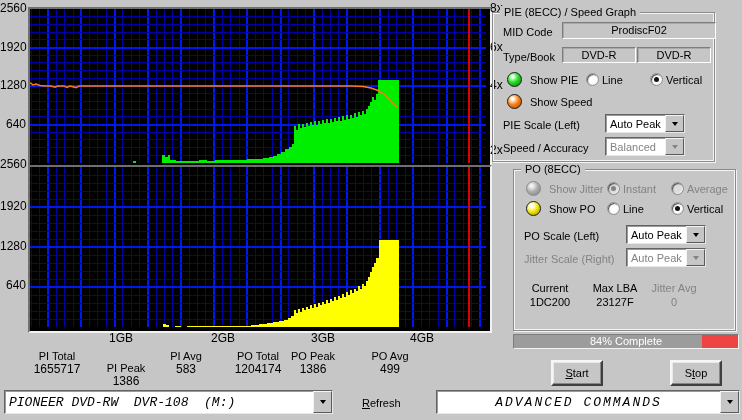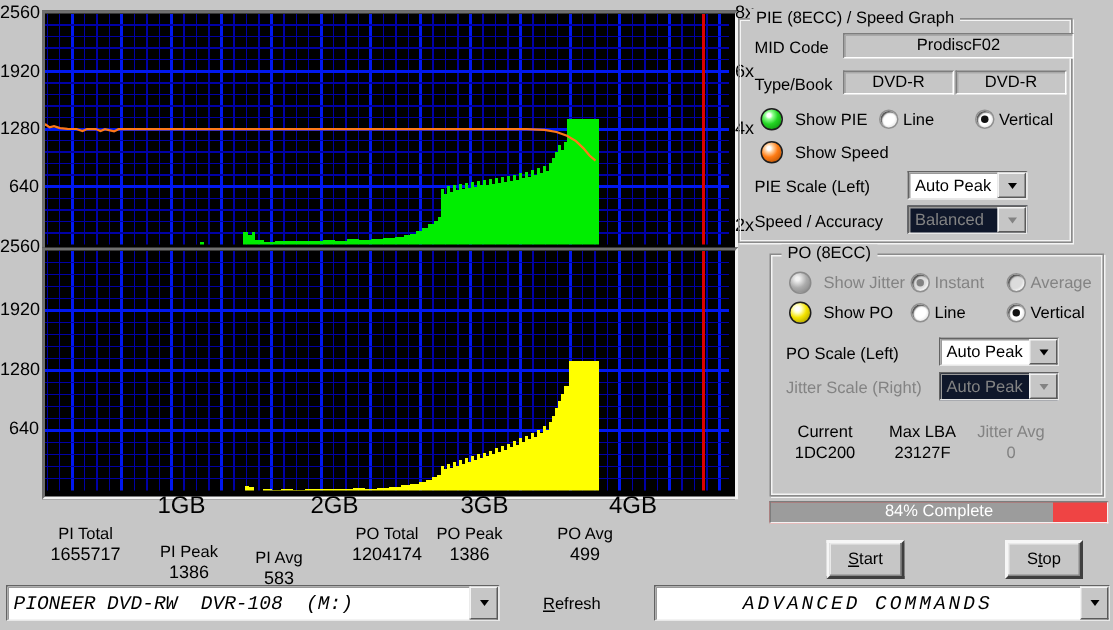--- a/index.html
+++ b/index.html
@@ -5,21 +5,21 @@
   html,body{margin:0;padding:0;background:#c6c6c6;}
   .app{position:relative;width:742px;height:420px;background:#c6c6c6;
        font-family:"Liberation Sans",sans-serif;font-size:11px;color:#000;overflow:hidden;}
 
   
   .plot{position:absolute;background:#000;border:2px solid;border-color:#6f6f6f #f2f2f2 #f2f2f2 #6f6f6f;}
   .plot svg{display:block;}
 
   .ylab{position:absolute;width:26px;text-align:right;font-size:12px;line-height:12px;}
   .rlab{position:absolute;width:24px;text-align:left;font-size:12px;line-height:12px;}
-  .xlab{position:absolute;width:40px;text-align:center;font-size:16px;line-height:12px;}
+  .xlab{position:absolute;width:40px;text-align:center;font-size:12px;line-height:12px;}
 
   
   .stat{position:absolute;width:90px;text-align:center;line-height:13px;font-size:11px;}
   .stat .v{font-size:12px;}
 
   
   .group{position:absolute;border:1px solid #8a8a8a;
          box-shadow:inset 1px 1px 0 #f4f4f4,inset -1px -1px 0 #f4f4f4,1px 1px 0 #f4f4f4;}
   .gtitle{position:absolute;top:-7px;left:7px;background:#c6c6c6;padding:0 4px;font-size:11px;}
 
@@ -30,21 +30,21 @@
   .field{position:absolute;background:#c6c6c6;border:1px solid;border-color:#7d7d7d #fff #fff #7d7d7d;
          text-align:center;box-shadow:inset 1px 1px 0 #a9a9a9;}
 
   
   .combo{position:absolute;background:#fff;border:1px solid;border-color:#636363 #e8e8e8 #e8e8e8 #636363;
          box-shadow:inset 1px 1px 0 #9a9a9a;display:flex;align-items:center;}
   .combo .txt{flex:1;padding:0 4px;white-space:pre;overflow:hidden;}
   .combo .abtn{width:17px;align-self:stretch;background:#c6c6c6;border:1px solid;
          border-color:#f4f4f4 #5a5a5a #5a5a5a #f4f4f4;display:flex;align-items:center;justify-content:center;}
   .tri{width:0;height:0;border-left:3.5px solid transparent;border-right:3.5px solid transparent;border-top:4px solid #000;}
-  .combo.off{background:#0f172a;color:#838383;justify-content:center;}
+  .combo.off{background:#ffffff;color:#838383;justify-content:center;}
   .combo.off .tri{border-top-color:#838383;}
   .combo.center .txt{text-align:center;}
 
   
   .led{position:absolute;width:13px;height:13px;border-radius:50%;border:1px solid #1d1d1d;}
   .led.green {background:radial-gradient(circle at 36% 30%,#fff 0 10%,#8dff8d 22%,#23d523 48%,#0a7e0a 100%);}
   .led.orange{background:radial-gradient(circle at 36% 30%,#fff 0 10%,#ffd2a3 22%,#ff7c14 48%,#a34700 100%);}
   .led.yellow{background:radial-gradient(circle at 36% 30%,#fff 0 10%,#ffffc0 22%,#f5e400 48%,#968a00 100%);}
   .led.gray  {background:radial-gradient(circle at 36% 30%,#f2f2f2 0 10%,#ddd 22%,#adadad 48%,#7c7c7c 100%);border-color:#8a8a8a;}
 
@@ -256,21 +256,21 @@
   <div class="xlab" style="left:402px;top:332px;">4GB</div>
 
   <div class="stat" style="left:12px;top:350px;">
     <div>PI Total</div>
       <div class="v">1655717</div>
     </div>
   <div class="stat" style="left:81px;top:362px;">
     <div>PI Peak</div>
       <div class="v">1386</div>
     </div>
-  <div class="stat" style="left:141px;top:350px;margin-top:16px;">
+  <div class="stat" style="left:141px;top:350px;">
     <div>PI Avg</div>
       <div class="v">583</div>
     </div>
   <div class="stat" style="left:213px;top:350px;">
     <div>PO Total</div>
       <div class="v">1204174</div>
     </div>
   <div class="stat" style="left:268px;top:350px;">
     <div>PO Peak</div>
       <div class="v">1386</div>

